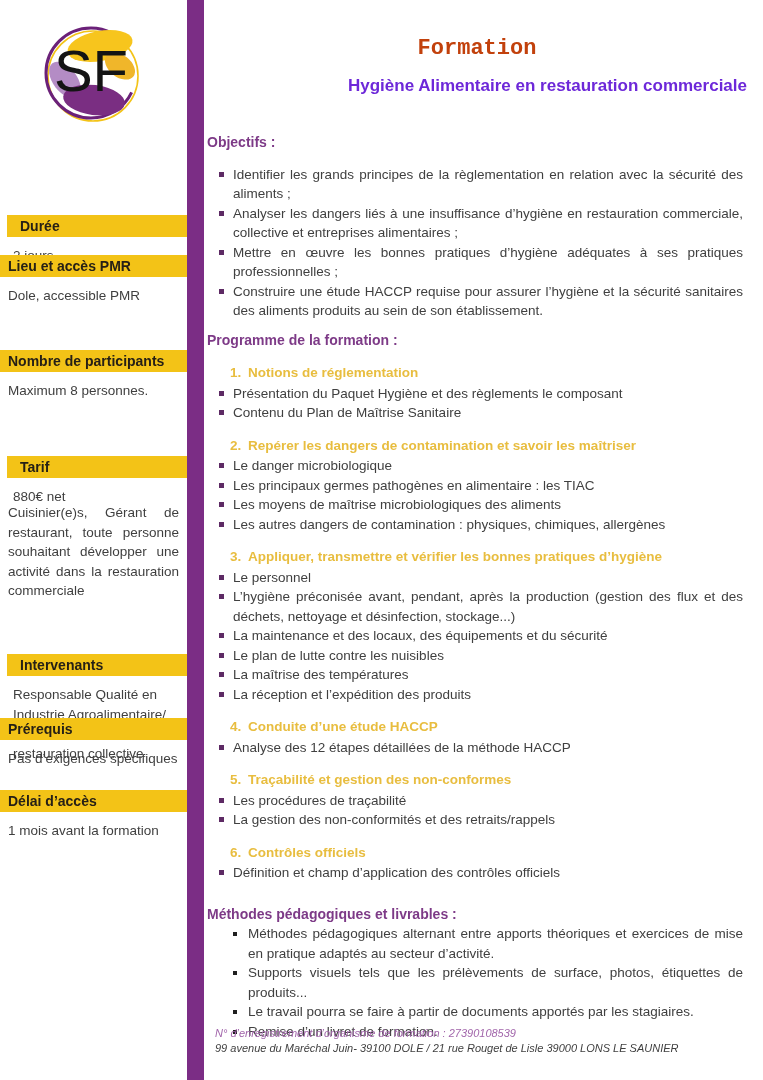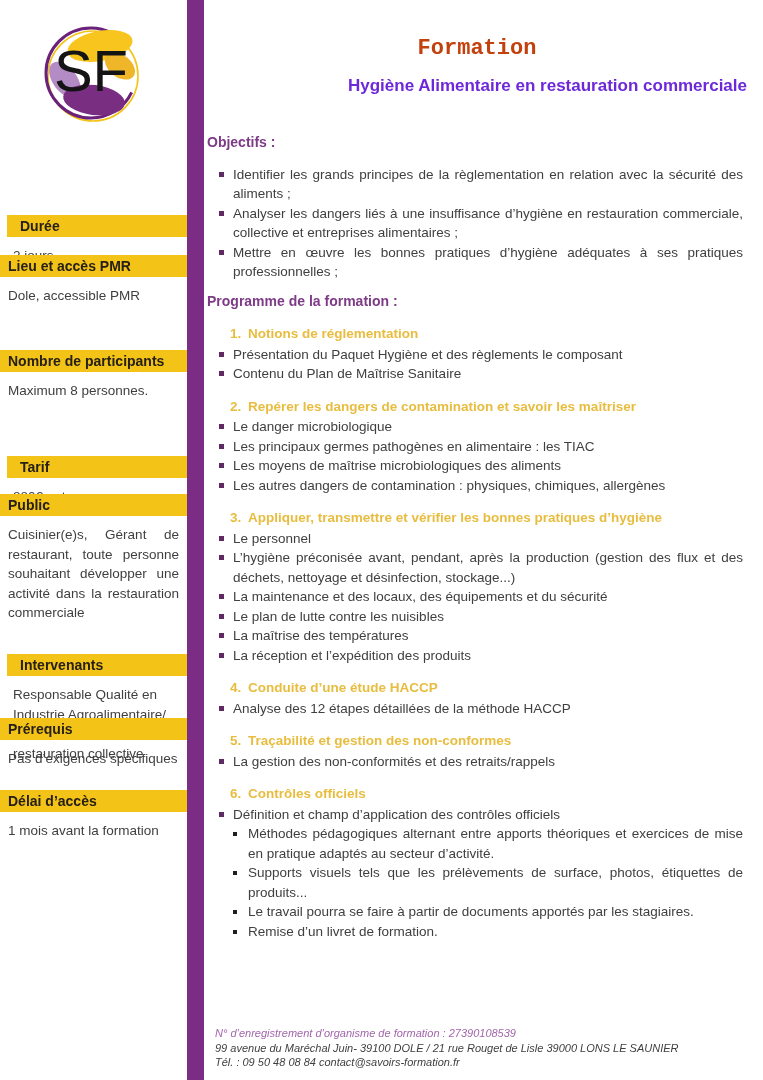--- a/index.html
+++ b/index.html
@@ -78,21 +78,20 @@
   </div>
   <div class="sb-sec" style="top:350px">
     <div class="sb-band">Nombre de participants</div>
     <div class="sb-body">Maximum 8 personnes.</div>
   </div>
   <div class="sb-sec indent" style="top:424px">
     <div class="sb-band">Tarif</div>
     <div class="sb-body">880€ net</div>
   </div>
   <div class="sb-sec justify" style="top:494px">
-    <div class="sb-band">Public</div>
     <div class="sb-body">Cuisinier(e)s, Gérant de restaurant, toute personne souhaitant développer une activité dans la restauration commerciale</div>
   </div>
   <div class="sb-sec indent" style="top:622px">
     <div class="sb-band">Intervenants</div>
     <div class="sb-body">Responsable Qualité en Industrie Agroalimentaire/ Diététicienne en restauration collective</div>
   </div>
   <div class="sb-sec" style="top:718px">
     <div class="sb-band">Prérequis</div>
     <div class="sb-body">Pas d’exigences spécifiques</div>
   </div>
@@ -110,20 +109,24 @@
       <span class="txt">Identifier les grands principes de la règlementation en relation avec la sécurité des aliments ;</span>
     </div>
     <div class="bullet">
       <span class="sq"></span>
       <span class="txt">Analyser les dangers liés à une insuffisance d’hygiène en restauration commerciale, collective et entreprises alimentaires ;</span>
     </div>
     <div class="bullet">
       <span class="sq"></span>
       <span class="txt">Mettre en œuvre les bonnes pratiques d’hygiène adéquates à ses pratiques professionnelles ;</span>
     </div>
+    <div class="bullet">
+      <span class="sq"></span>
+      <span class="txt">Construire une étude HACCP requise pour assurer l’hygiène et la sécurité sanitaires des aliments produits au sein de son établissement.</span>
+    </div>
 
     <div class="h-purple programme-h">Programme de la formation :</div>
 
     <div>
       <div class="psec-h">
         <span class="num">1.</span>
         <span>Notions de réglementation</span>
       </div>
       <div class="bullet">
           <span class="sq"></span>
@@ -200,35 +203,40 @@
         </div>
     </div>
 
     <div>
       <div class="psec-h">
         <span class="num">5.</span>
         <span>Traçabilité et gestion des non-conformes</span>
       </div>
       <div class="bullet">
           <span class="sq"></span>
+          <span class="txt">Les procédures de traçabilité</span>
+        </div>
+      <div class="bullet">
+          <span class="sq"></span>
           <span class="txt">La gestion des non-conformités et des retraits/rappels</span>
         </div>
     </div>
 
     <div>
       <div class="psec-h">
         <span class="num">6.</span>
         <span>Contrôles officiels</span>
       </div>
       <div class="bullet">
           <span class="sq"></span>
           <span class="txt">Définition et champ d’application des contrôles officiels</span>
         </div>
     </div>
 
+    <div class="h-purple methodes-h">Méthodes pédagogiques et livrables :</div>
     <div class="bullet m">
         <span class="sq"></span>
         <span class="txt">Méthodes pédagogiques alternant entre apports théoriques et exercices de mise en pratique adaptés au secteur d’activité.</span>
       </div>
     <div class="bullet m">
         <span class="sq"></span>
         <span class="txt">Supports visuels tels que les prélèvements de surface, photos, étiquettes de produits...</span>
       </div>
     <div class="bullet m">
         <span class="sq"></span>
@@ -236,16 +244,15 @@
       </div>
     <div class="bullet m">
         <span class="sq"></span>
         <span class="txt">Remise d’un livret de formation.</span>
       </div>
   </div>
 
   <div class="footer">
     <div class="reg">N° d’enregistrement d’organisme de formation : 27390108539</div>
     <div class="addr">99 avenue du Maréchal Juin- 39100 DOLE / 21 rue Rouget de Lisle 39000 LONS LE SAUNIER</div>
-    <div class="tel">Tél. : 09 50 48 08 84 contact@savoirs-formation.fr</div>
   </div>
 
 </div>
 
 </body></html>

